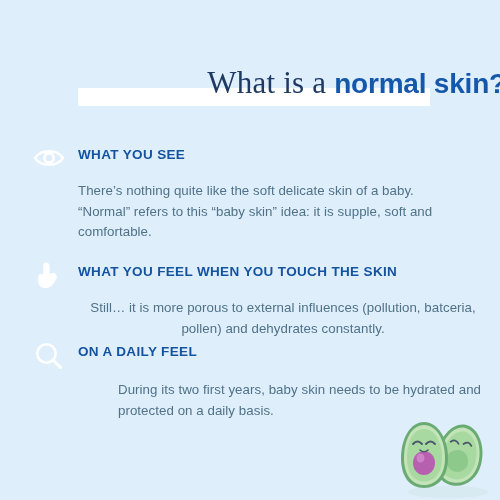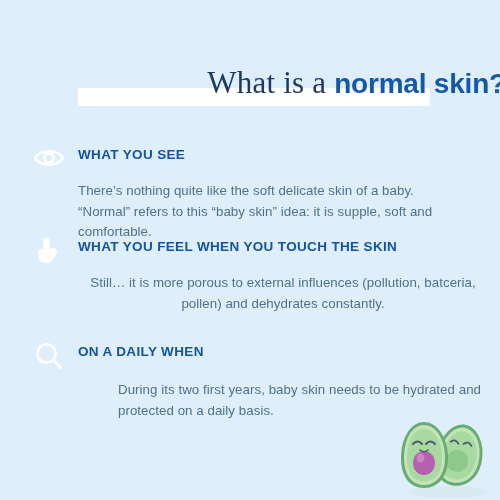--- a/index.html
+++ b/index.html
@@ -63,21 +63,21 @@
     letter-spacing: -0.2px;
   }
 
   
   .section {
     position: absolute;
     left: 0;
     width: 500px;
   }
   .sec1 { top: 143px; }
-  .sec2 { top: 235px; }
+  .sec2 { top: 260px; }
   .sec3 { top: 340px; }
 
   .sec-head-row {
     position: relative;
     height: 30px;
   }
   .sec-icon {
     position: absolute;
     left: 32px;
     top: 0px;
@@ -167,21 +167,21 @@
   </div>
 
   <div class="section sec3">
     <div class="sec-head-row">
       <div class="sec-icon">
         <svg width="34" height="32" viewBox="0 0 34 32">
           <circle cx="14.5" cy="13.5" r="9.2" fill="none" stroke="#ffffff" stroke-width="2.6"></circle>
           <line x1="21.3" y1="20.3" x2="28.5" y2="27.5" stroke="#ffffff" stroke-width="3" stroke-linecap="round"></line>
         </svg>
       </div>
-      <div class="sec-title">ON A DAILY WHEN</div>
+      <div class="sec-title">ON A DAILY FEEL</div>
     </div>
     <div class="sec-body">During its two first years, baby skin needs to be hydrated and protected on a daily basis.</div>
   </div>
 
   <div class="avocados">
     <svg width="108" height="82" viewBox="0 0 108 82">
       <ellipse cx="56" cy="74" rx="40" ry="6" fill="#cfe6ea" opacity="0.55"></ellipse>
 
       <g transform="rotate(14 66 40)">
         <path d="M66 6 C79 6, 90 22, 90 40 C90 57, 79 68, 66 68

